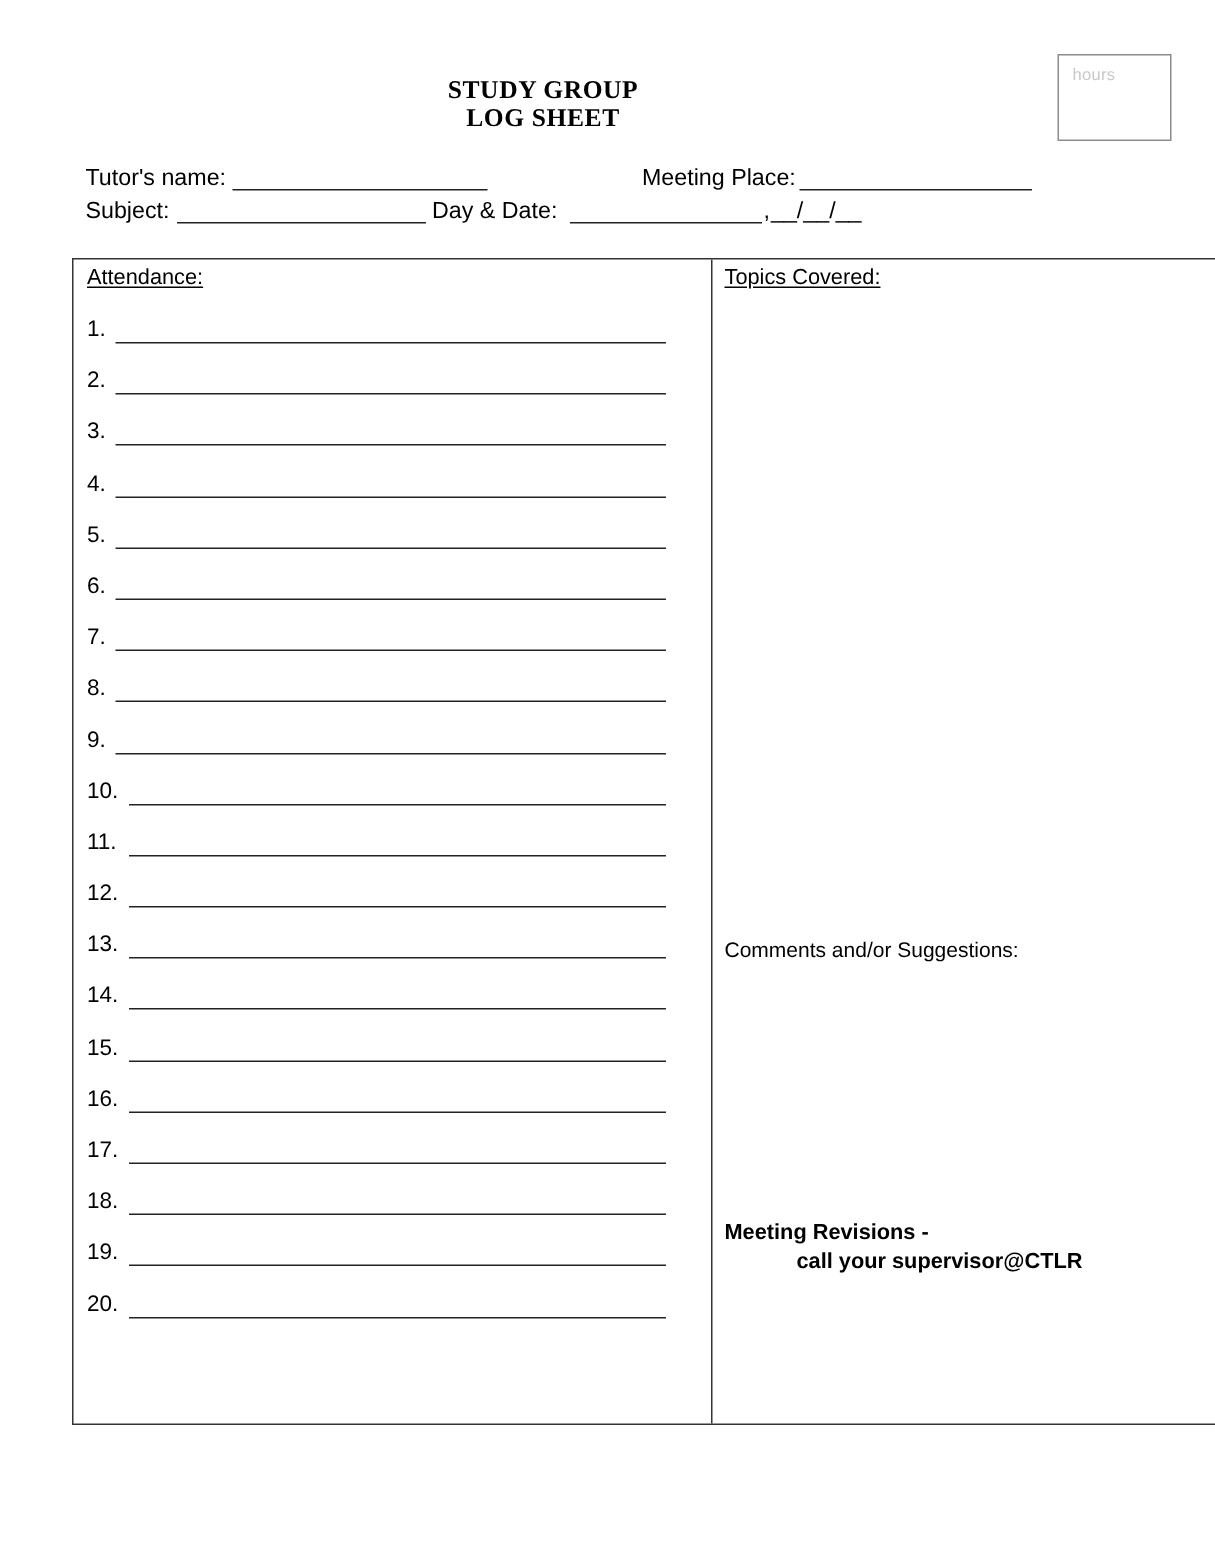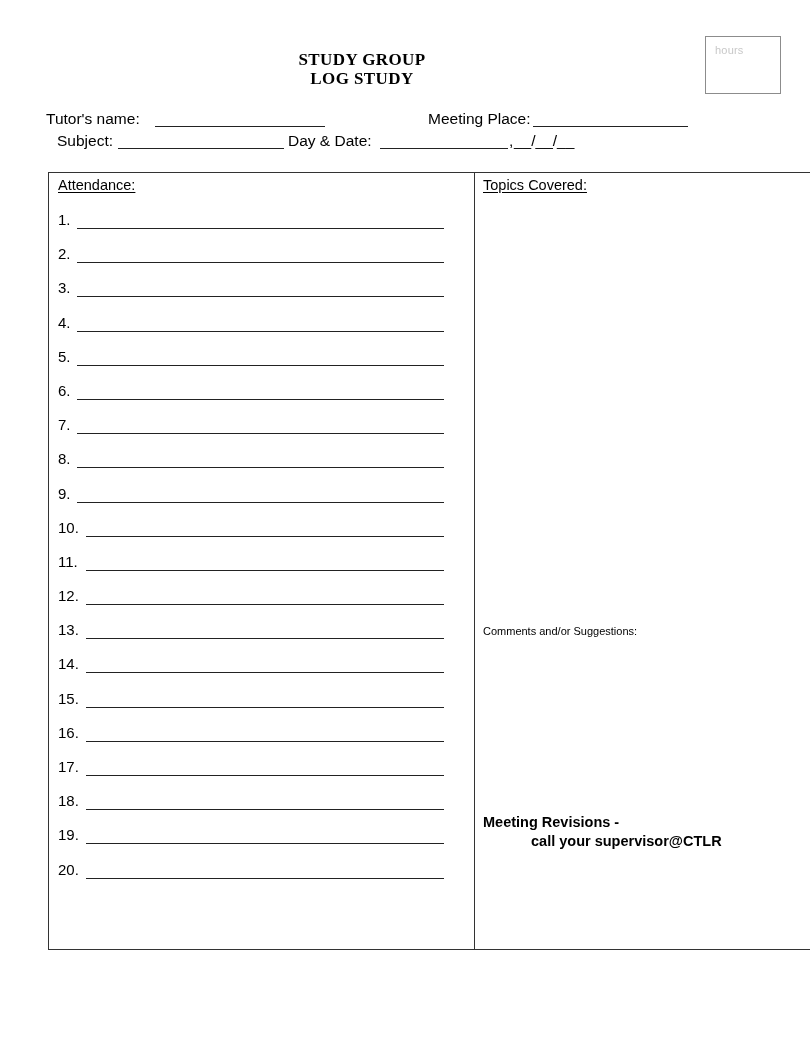--- a/index.html
+++ b/index.html
@@ -63,21 +63,21 @@
     font-size: 15.5px;
     line-height: 18px;
     white-space: nowrap;
   }
   .rule {
     position: absolute;
     border-bottom: 1.4px solid #222;
     height: 0;
   }
 
-  #hdr-tutor-label { left: 46px; top: 110px; }
+  #hdr-tutor-label { left: 57px; top: 110px; }
   #hdr-tutor-rule  { left: 155px; top: 126px; width: 170px; }
 
   #hdr-meeting-label { left: 428px; top: 110px; }
   #hdr-meeting-rule  { left: 533px; top: 126px; width: 155px; }
 
   #hdr-subject-label { left: 57px; top: 132px; }
   #hdr-subject-rule  { left: 118px; top: 148px; width: 166px; }
 
   #hdr-daydate-label { left: 288px; top: 132px; text-align: center; }
   #hdr-daydate-rule  { left: 380px; top: 148px; width: 128px; }
@@ -139,21 +139,21 @@
     border-bottom: 1.5px solid #222;
   }
   .att-row.w1 .att-rule { left: 28px; }
   .att-row.w2 .att-rule { left: 37px; }
 
   
   #comments-label {
     position: absolute;
     left: 434px;
     top: 452px;
-    font-size: 11px;
+    font-size: 14px;
     white-space: nowrap;
   }
   #schedule-note {
     position: absolute;
     left: 434px;
     top: 640px;
     width: 280px;
     font-size: 14.5px;
     font-weight: bold;
     line-height: 19px;
@@ -169,21 +169,21 @@
 <body>
 
 <div class="page">
 
   <div id="hours-box">
     <span class="hours-label">hours</span>
   </div>
 
   <div id="doc-title">
     <span class="t-line">STUDY GROUP</span>
-    <span class="t-line">LOG STUDY</span>
+    <span class="t-line">LOG SHEET</span>
   </div>
 
   <div class="hdr-text" id="hdr-tutor-label">Tutor's name:</div>
   <div class="rule" id="hdr-tutor-rule"></div>
 
   <div class="hdr-text" id="hdr-meeting-label">Meeting Place:</div>
   <div class="rule" id="hdr-meeting-rule"></div>
 
   <div class="hdr-text" id="hdr-subject-label">Subject:</div>
   <div class="rule" id="hdr-subject-rule"></div>

